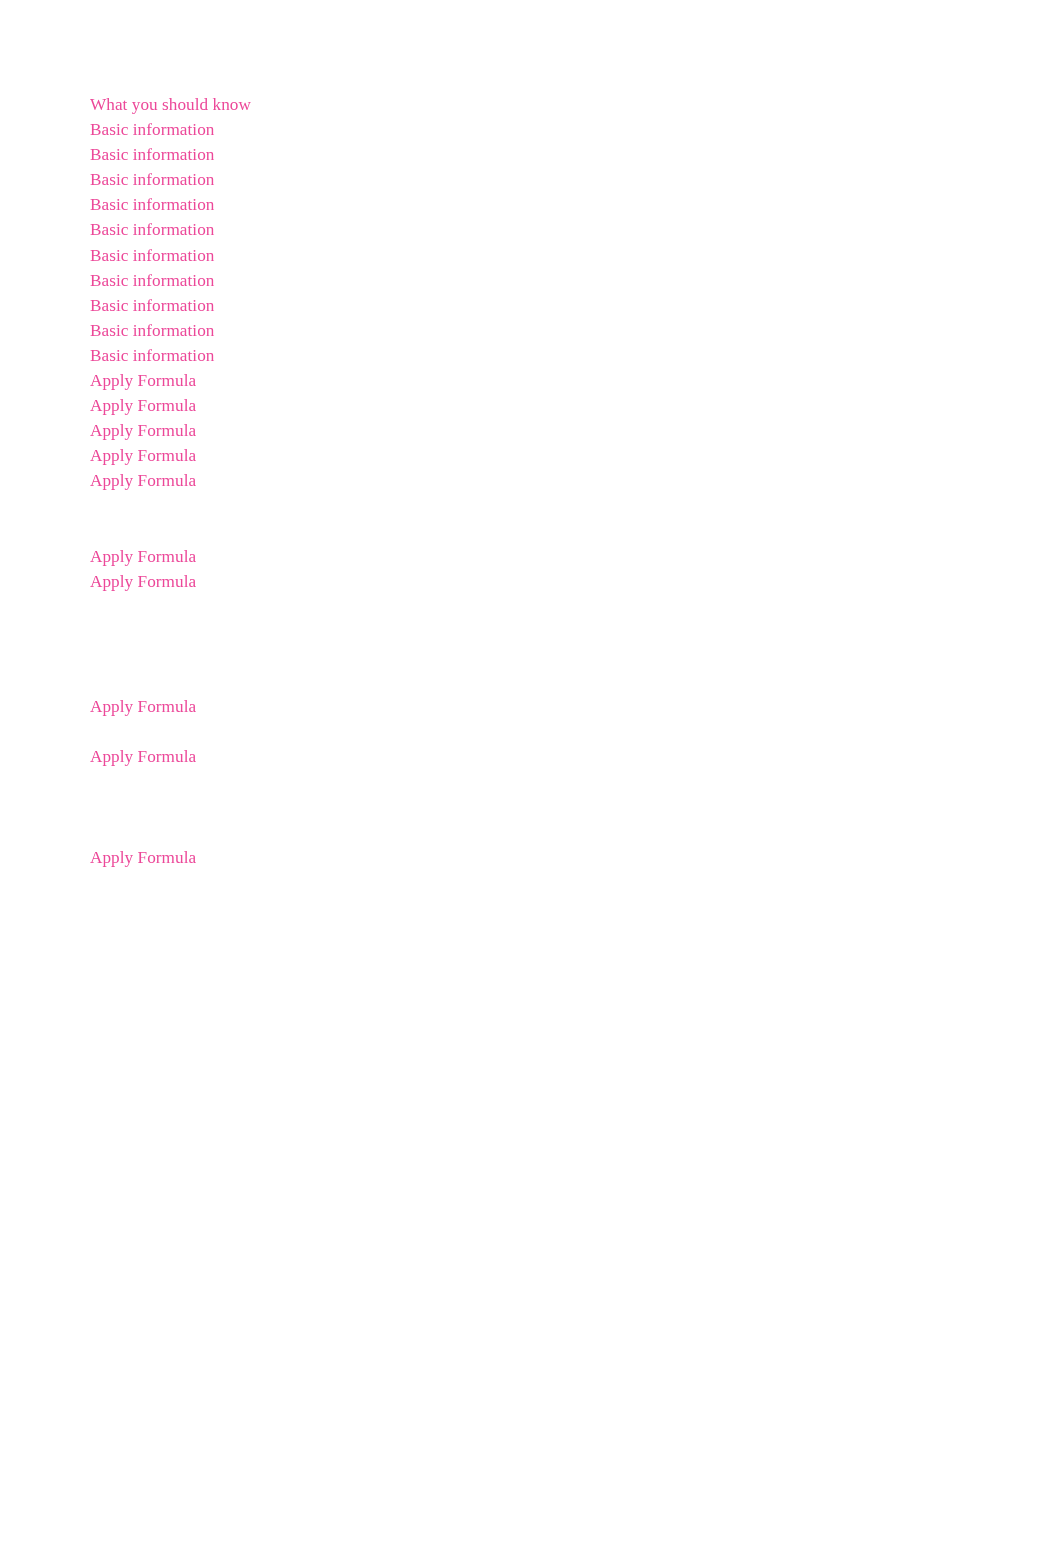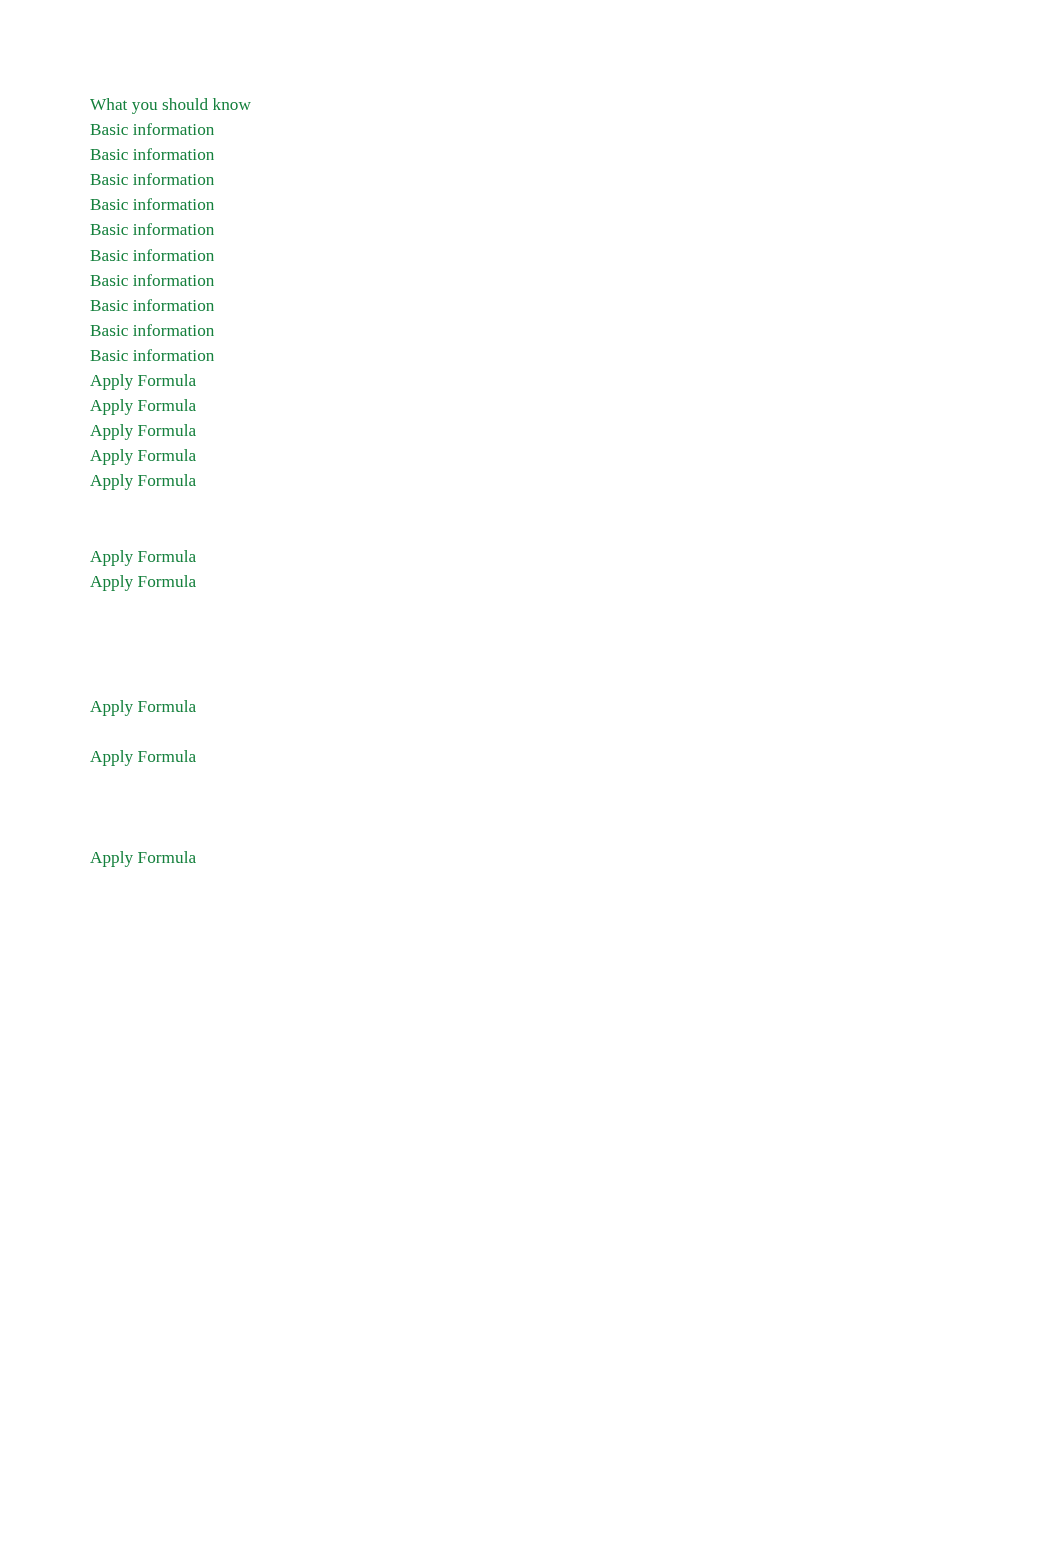--- a/index.html
+++ b/index.html
@@ -21,21 +21,21 @@
   }
   #doc-body {
     position: absolute;
     left: 90px;
     top: 92px;
     width: 880px;
   }
   .doc-line {
     font-size: 17.2px;
     line-height: 25.1px;
-    color: #15803d;
+    color: #ec4899;
     white-space: pre;
     letter-spacing: 0.05px;
     height: 25.1px;
   }
   .doc-line.blank {
     color: transparent;
   }
 </style>
 </head>
 <body>

